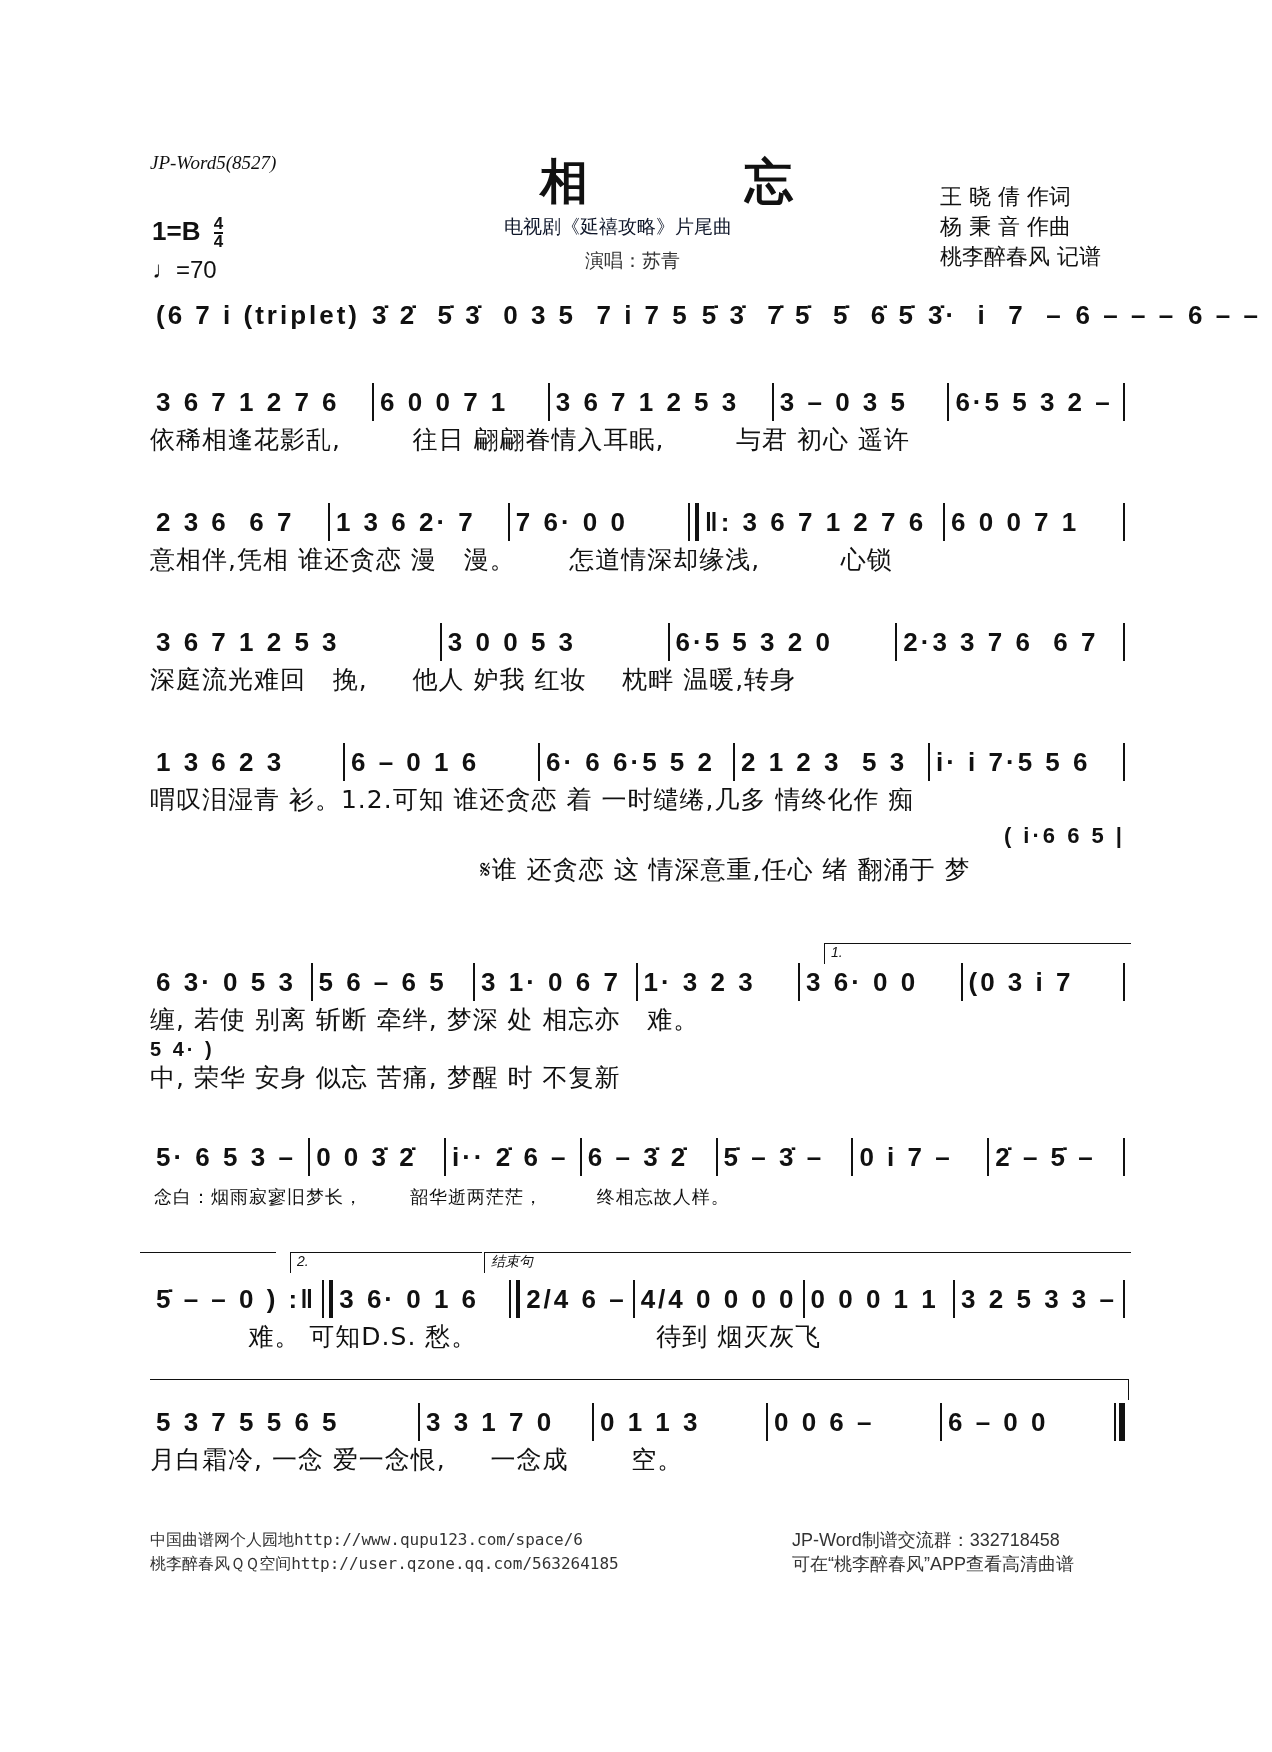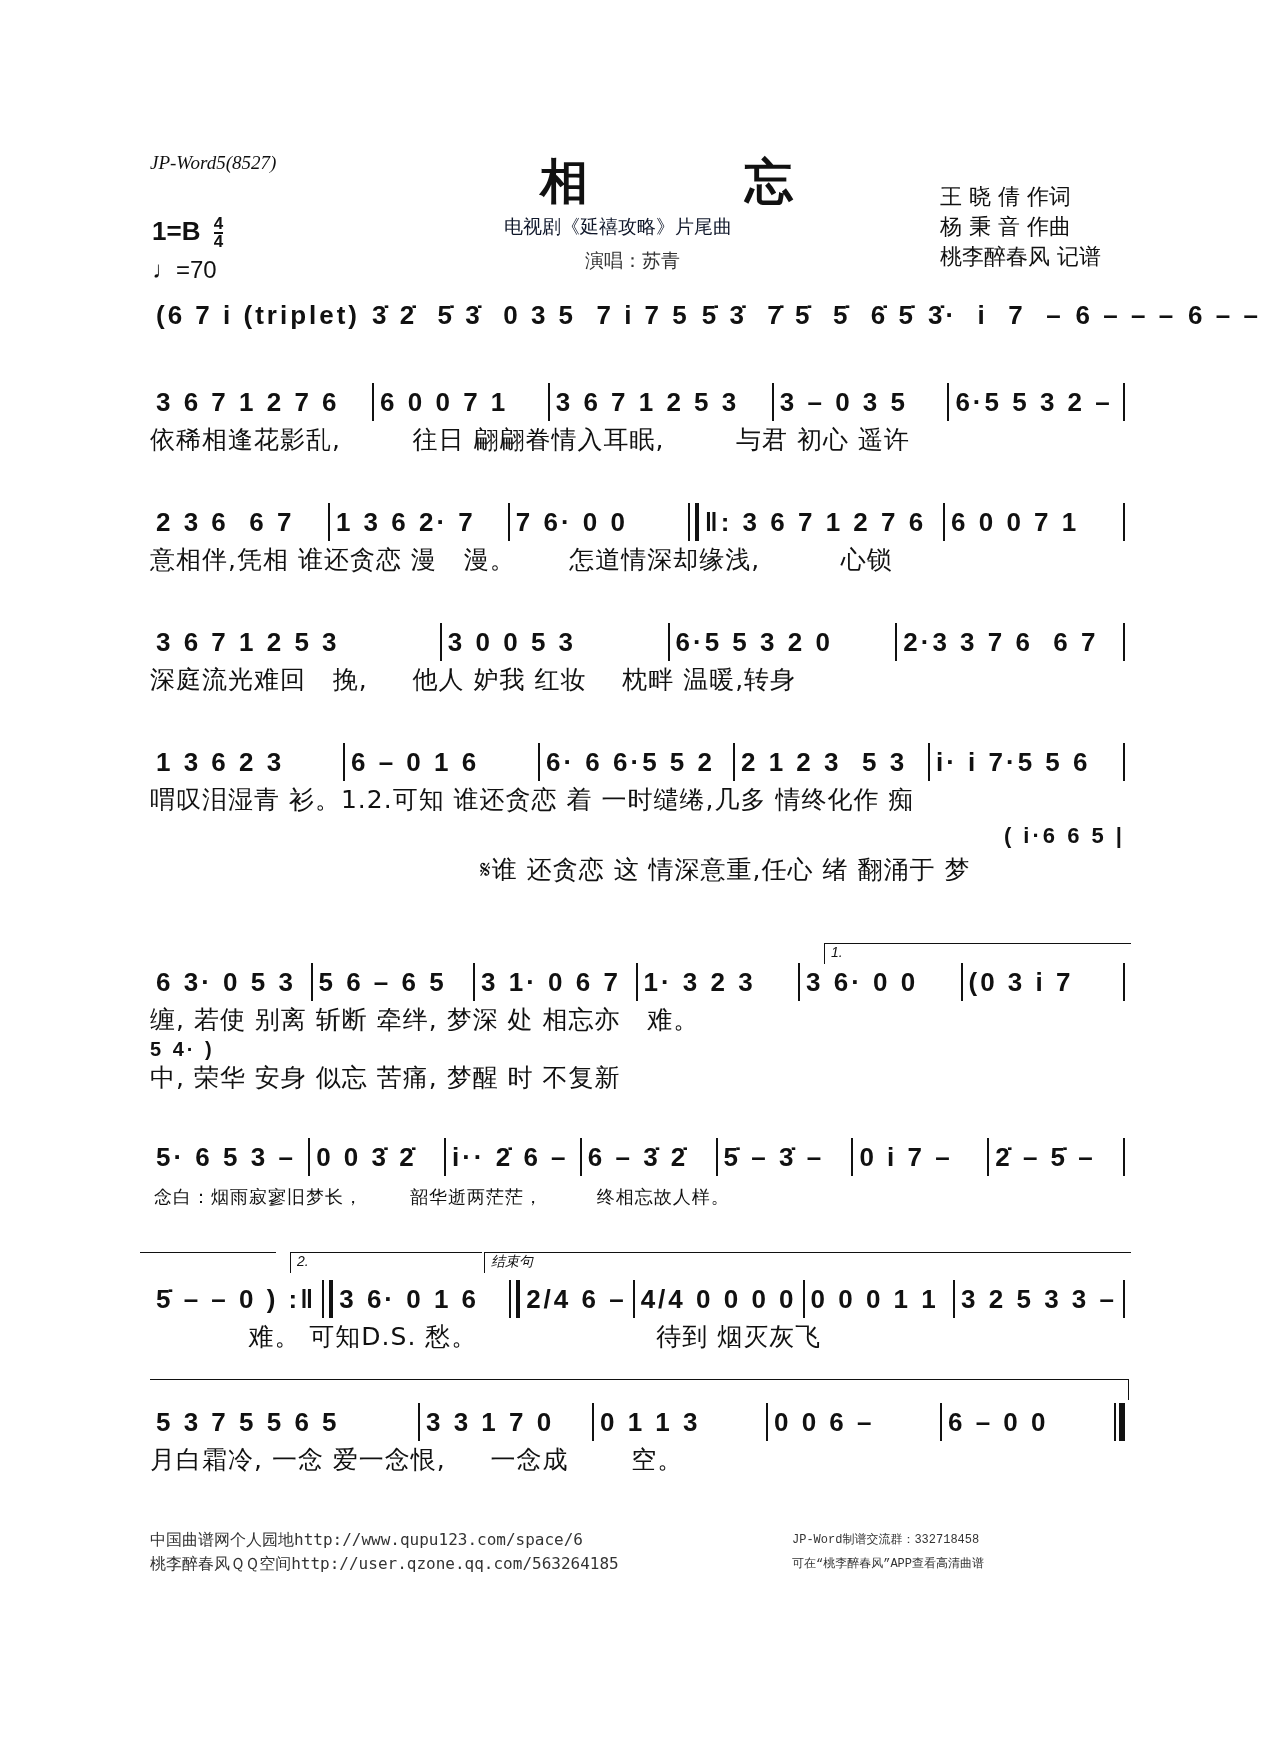--- a/index.html
+++ b/index.html
@@ -24,21 +24,21 @@
            white-space:pre; letter-spacing:3px; height:34px; line-height:34px; }
   .lyric { font-family:"DejaVu Sans", sans-serif; font-size:25px; white-space:pre; height:34px; line-height:34px; letter-spacing:1px; }
   .lyric.small { font-size:18px; }
   .note-line { display:flex; align-items:center; gap:0; }
   .measure { display:inline-block; flex:1; text-align:left; padding:0 6px; }
   .bar { display:inline-block; width:2px; height:38px; background:#111; }
   .bar.double { width:5px; border-left:2px solid #111; border-right:4px solid #111; background:transparent; }
   .volta { position:absolute; border-top:1.5px solid #111; border-left:1.5px solid #111; height:20px; font-size:14px; font-style:italic; padding-left:6px; }
   .volta.open { border-left:none; }
   .footer-left { left:150px; top:1528px; font-size:16px; line-height:24px; font-family:"DejaVu Sans Mono", monospace; color:#333; }
-  .footer-right { left:792px; top:1528px; font-size:12px; line-height:24px; font-family:Liberation Mono, monospace; color:#333; }
+  .footer-right { left:792px; top:1528px; font-size:18px; line-height:24px; font-family:Liberation Sans, sans-serif; color:#333; }
   .endbar { display:inline-block; width:6px; height:38px; background:#111; margin-left:3px; }
 </style>
 </head>
 <body>
 
 <div class="abs software">JP-Word5(8527)</div>
 <div class="abs title">相 忘</div>
 <div class="abs subtitle">电视剧《延禧攻略》片尾曲</div>
 <div class="abs singer">演唱：苏青</div>
 <div class="abs credits">

